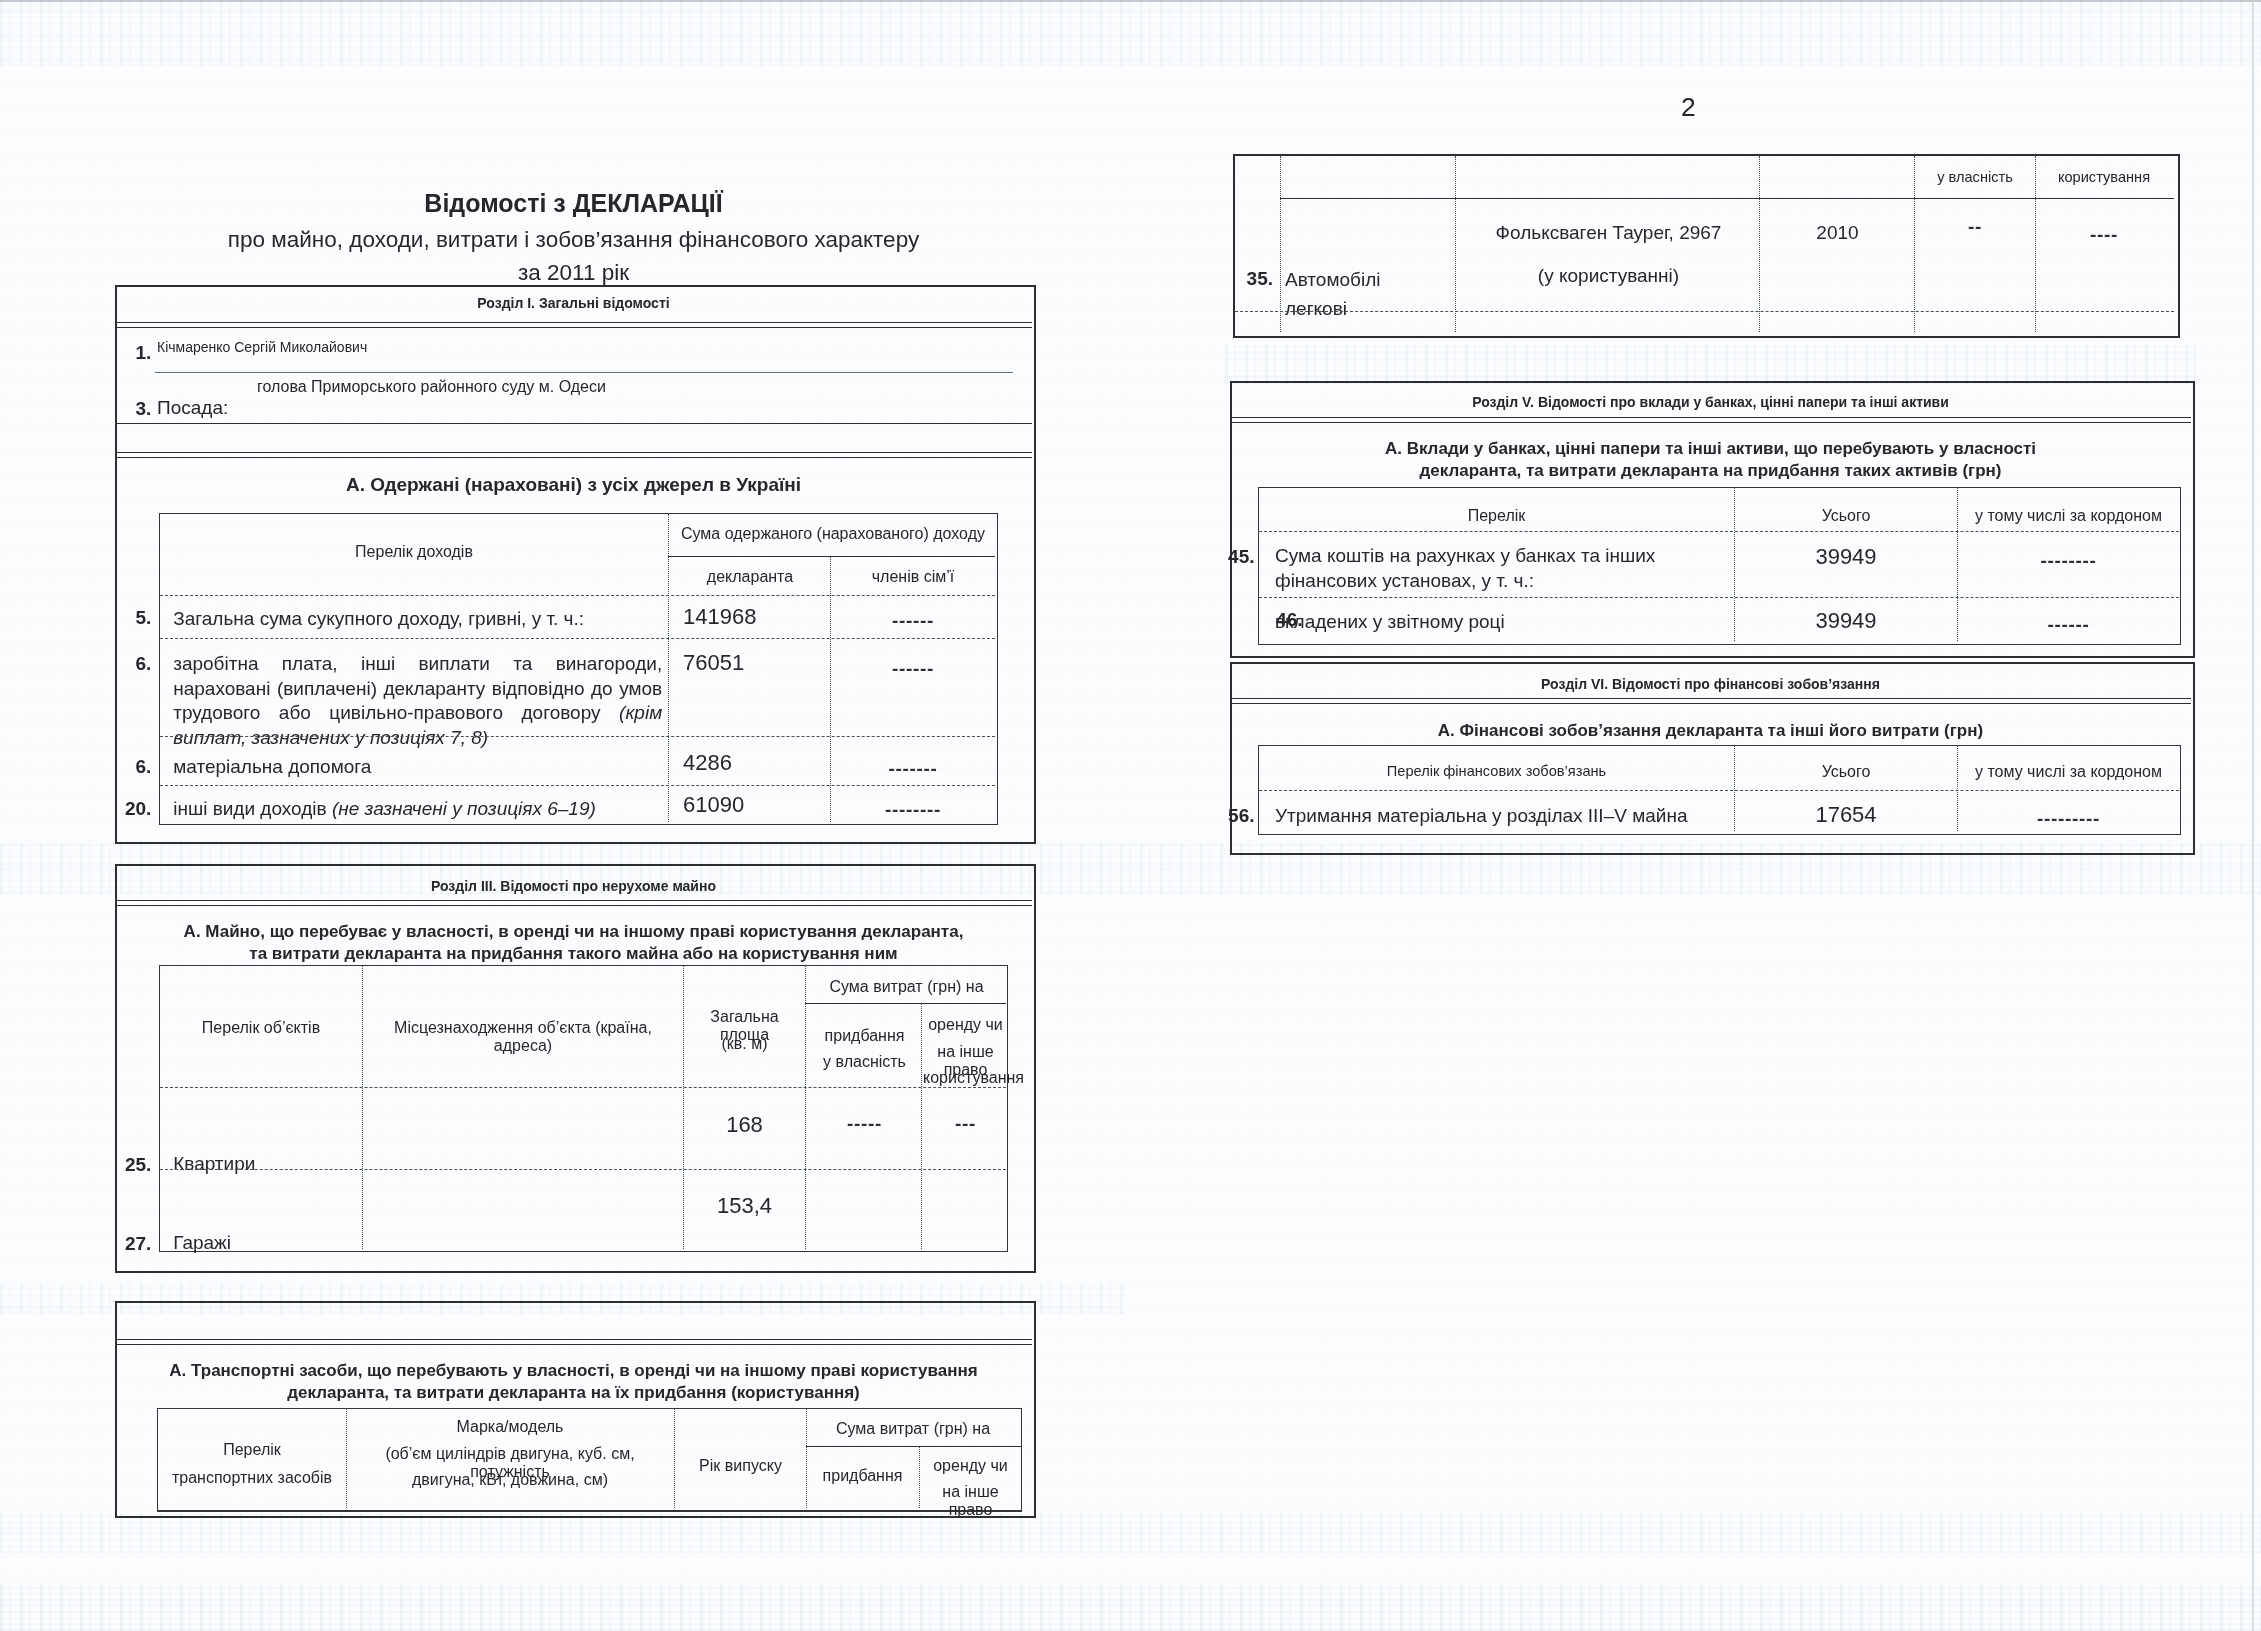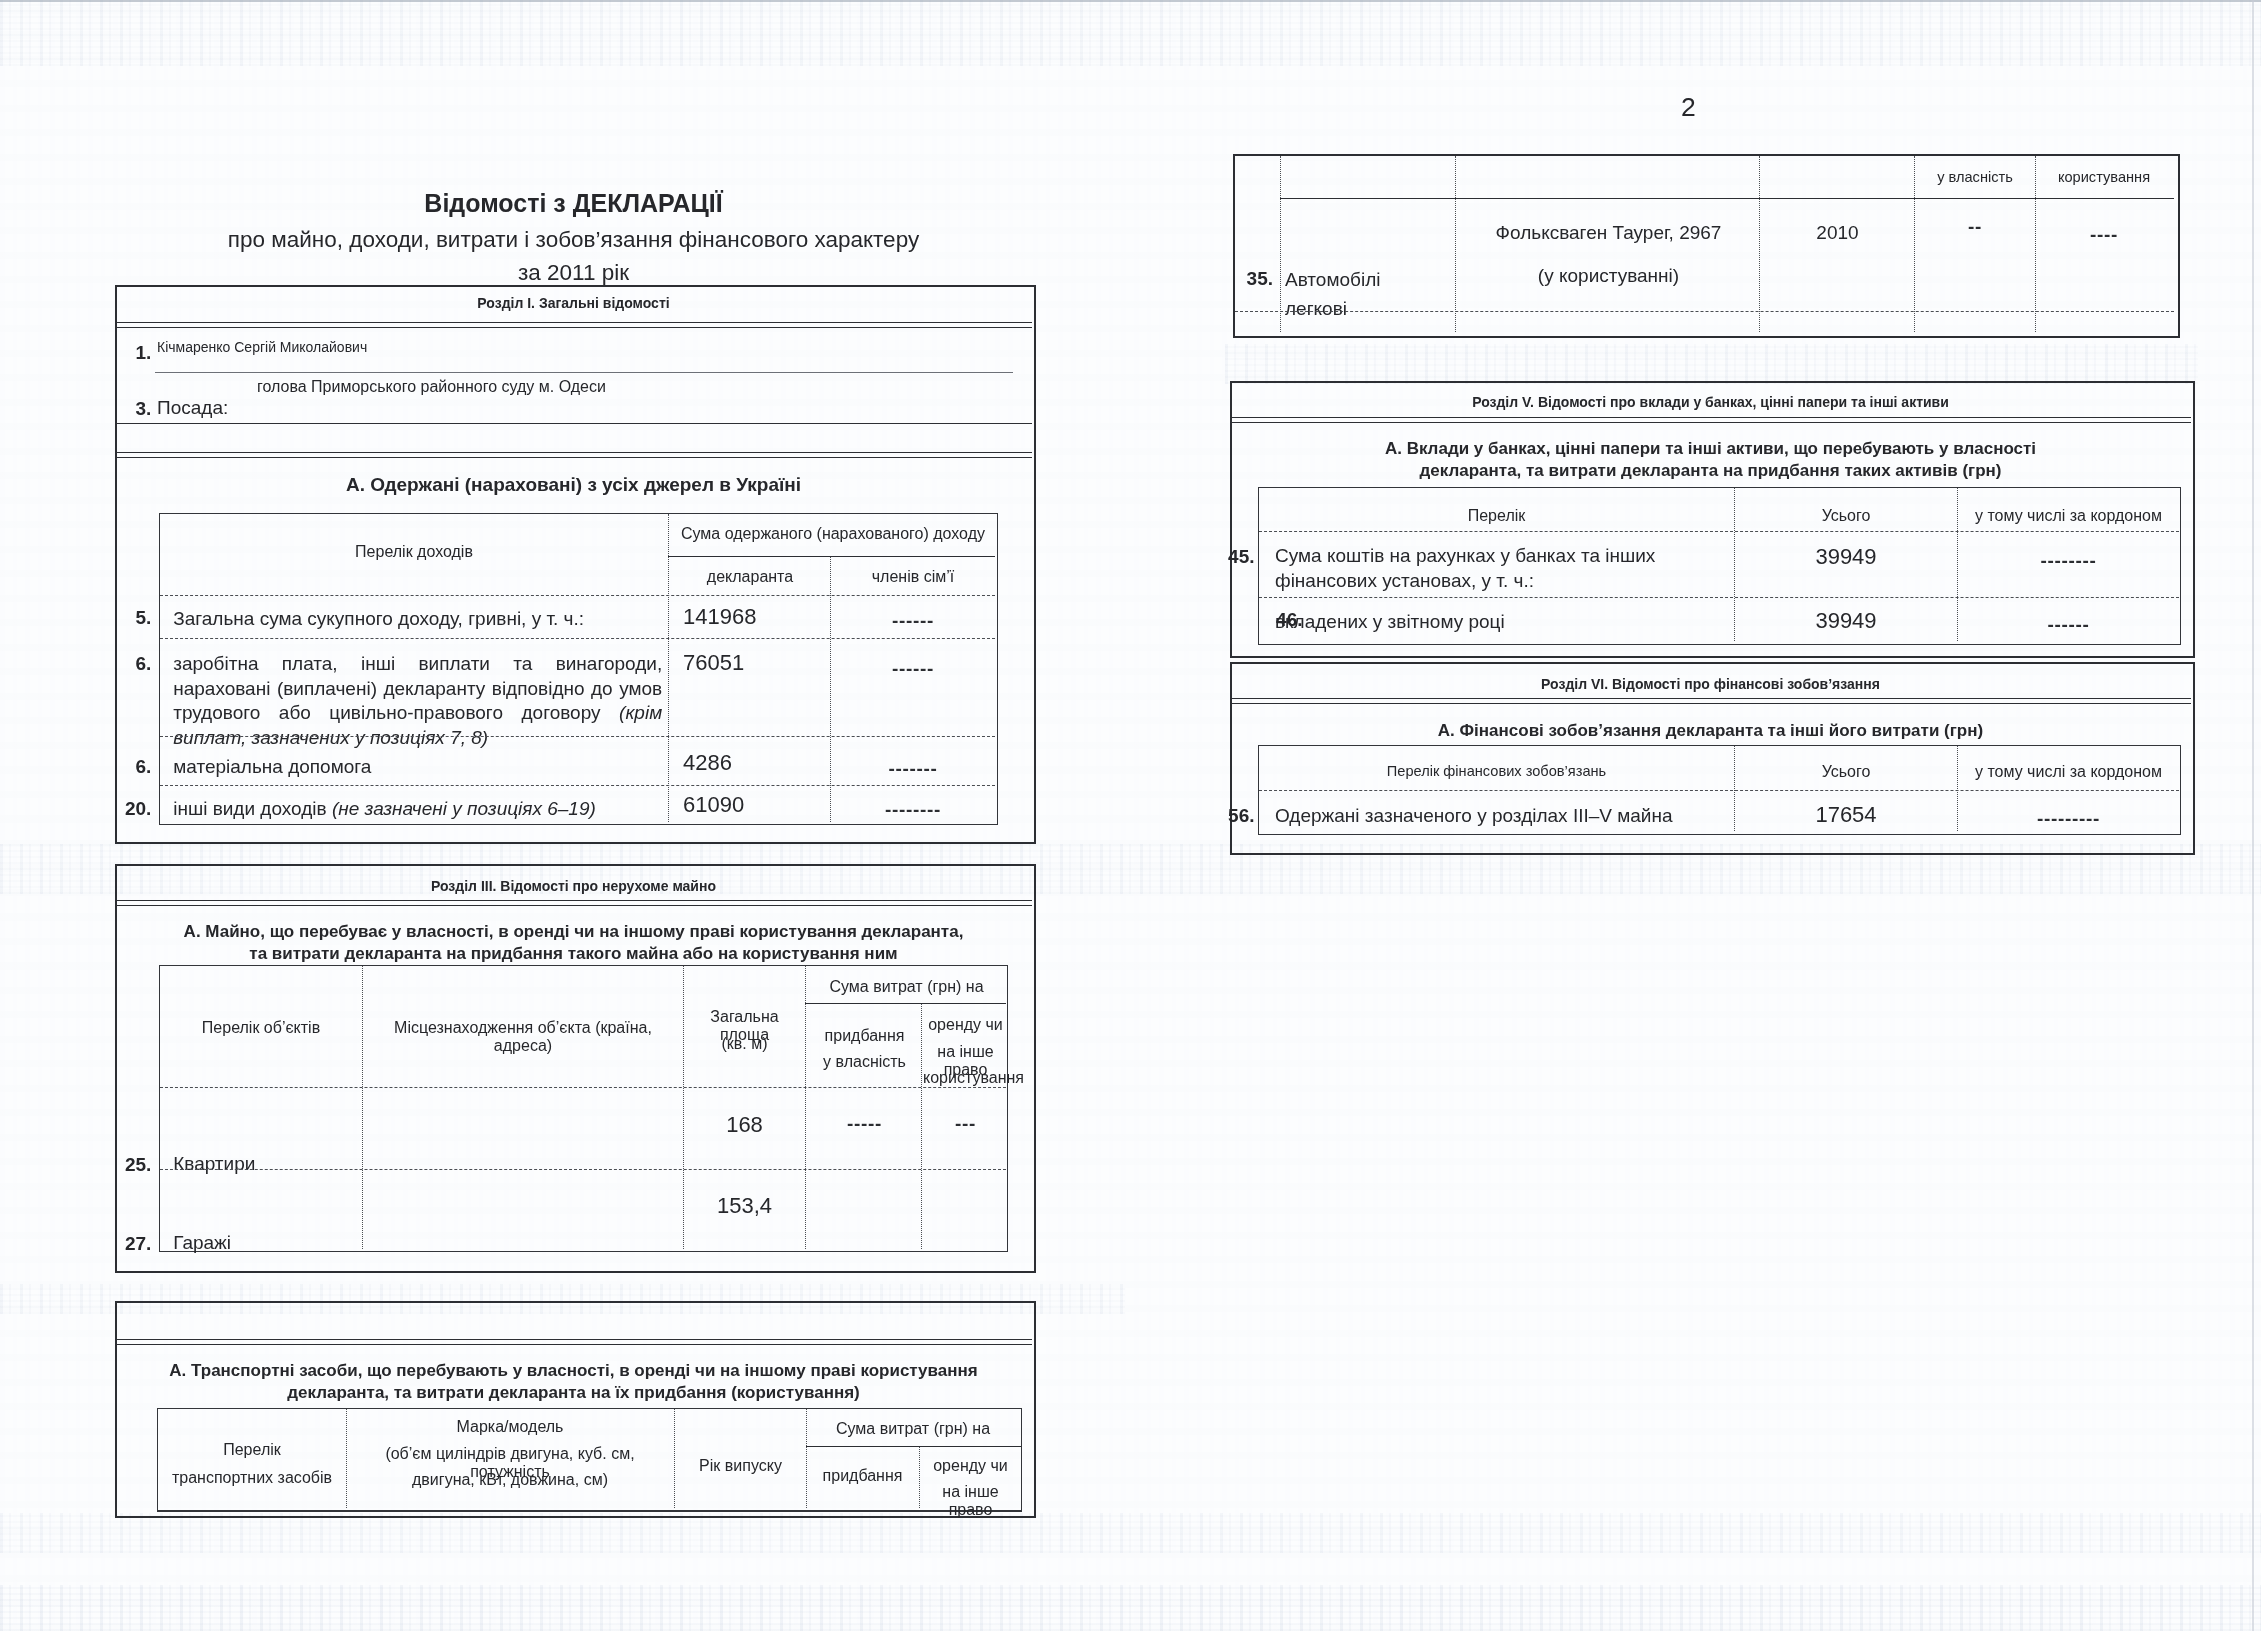--- a/index.html
+++ b/index.html
@@ -224,21 +224,21 @@
     <div class="abs ctr b t26" style="left:0;top:57px;width:957px;">А. Фінансові зобов’язання декларанта та інші його витрати (грн)</div>
 
     <div class="tbl" style="left:26px;top:81px;width:921px;height:88px;">
       <div class="vd" style="left:475px;top:0;height:85px;"></div>
       <div class="vd" style="left:698px;top:0;height:85px;"></div>
       <div class="abs ctr t22" style="left:0;top:17px;width:475px;">Перелік фінансових зобов’язань</div>
       <div class="abs ctr t24" style="left:476px;top:17px;width:222px;">Усього</div>
       <div class="abs ctr t24" style="left:699px;top:17px;width:221px;">у тому числі за кордоном</div>
       <div class="hd" style="left:0;top:44px;width:920px;"></div>
 
-      <div class="abs t29" style="left:16px;top:58px;width:437px;">Одержані зазначеного у розділах III–V майна</div>
+      <div class="abs t29" style="left:16px;top:58px;width:437px;">Утримання матеріальна у розділах III–V майна</div>
       <div class="abs ctr t33" style="left:476px;top:57px;width:222px;">17654</div>
       <div class="abs ctr dash" style="left:699px;top:62px;width:221px;">---------</div>
     </div>
 
     <div class="abs b t29 rt" style="left:-4px;top:140px;width:26.5px;">56.</div>
   </div>
 
 </div>
 
 

